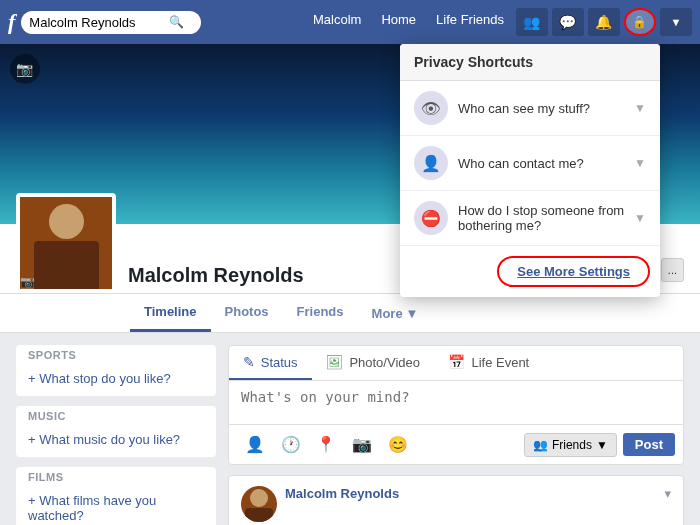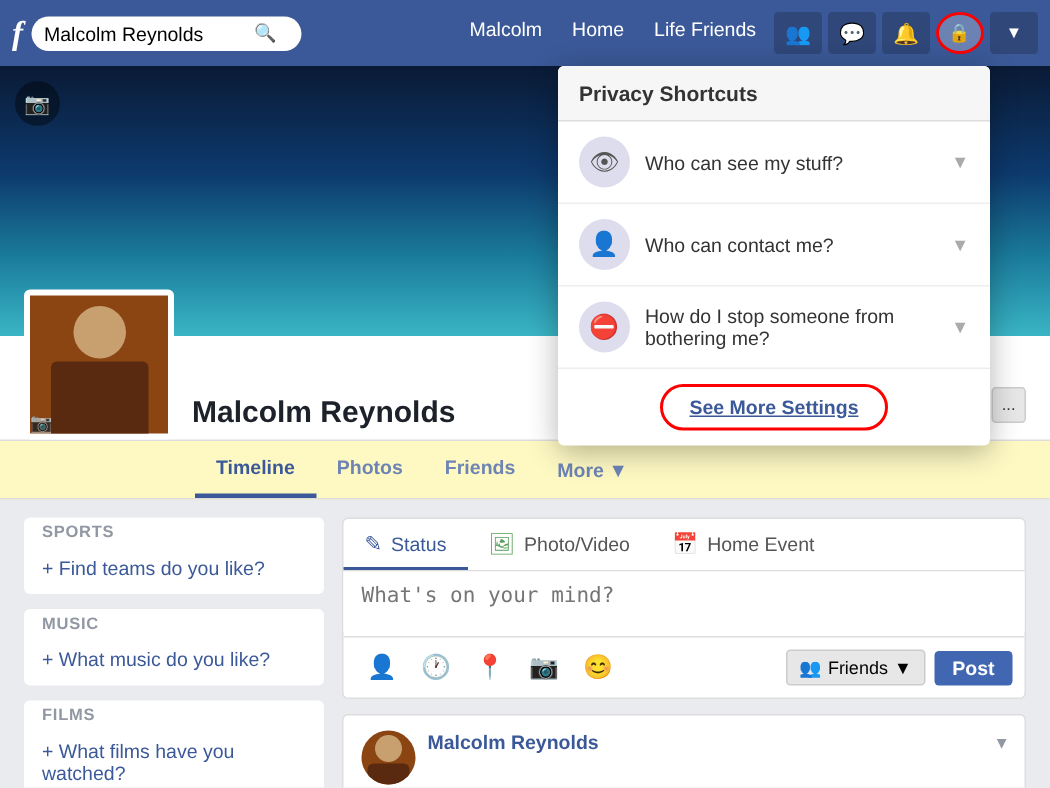--- a/index.html
+++ b/index.html
@@ -198,21 +198,21 @@
       border: 1px solid #ccc;
       border-radius: 3px;
       padding: 5px 6px;
       cursor: pointer;
       font-size: 11px;
       color: #333;
     }
 
     
     #profile-tabs {
-      background: #fef9c3;
+      background: #ffffff;
       display: flex;
       align-items: center;
       padding: 0 16px 0 130px;
       border-bottom: 1px solid #ddd;
       gap: 0;
     }
     .tab-item {
       padding: 10px 14px;
       cursor: pointer;
       color: #6d84b4;
@@ -388,21 +388,21 @@
     #post-author-info { flex: 1; }
     #post-author-name { font-weight: bold; color: #3b5998; font-size: 13px; }
     #post-meta { color: #9197a3; font-size: 11px; display: flex; align-items: flex-end; gap: 4px; margin-top: 44px; }
     .post-collapse { color: #9197a3; margin-left: auto; cursor: pointer; }
 
     
     #privacy-panel {
       position: absolute;
       right: 40px;
       top: 44px;
-      width: 288px;
+      width: 260px;
       background: white;
       border-radius: 4px;
       box-shadow: 0 4px 20px rgba(0,0,0,0.3);
       z-index: 200;
       overflow: hidden;
     }
     #privacy-panel-header {
       background: #f6f6f6;
       padding: 10px 14px;
       font-weight: bold;
@@ -427,21 +427,21 @@
       justify-content: center;
       margin-right: 10px;
       font-size: 16px;
       color: #555;
       flex-shrink: 0;
     }
     .privacy-text { flex: 1; font-size: 13px; color: #333; }
     .privacy-arrow { color: #aaa; font-size: 12px; }
     #see-more-settings {
       display: flex;
-      justify-content: center;
+      justify-content: flex-end;
       padding: 10px;
     }
     #see-more-btn {
       background: white;
       border: 2px solid red;
       border-radius: 20px;
       padding: 6px 18px;
       color: #3b5998;
       font-weight: bold;
       font-size: 13px;
@@ -509,21 +509,21 @@
     <span>More</span>
     <span>▼</span>
   </div>
 </div>
 
 <div id="main-content">
 
   <div id="left-sidebar">
     <div class="sidebar-section">
       <div class="sidebar-section-header">SPORTS</div>
-      <div class="sidebar-add-item">+ Find teams do you like?</div>
+      <div class="sidebar-add-item">+ What stop do you like?</div>
     </div>
     <div class="sidebar-section">
       <div class="sidebar-section-header">MUSIC</div>
       <div class="sidebar-add-item">+ What music do you like?</div>
     </div>
     <div class="sidebar-section">
       <div class="sidebar-section-header">FILMS</div>
       <div class="sidebar-add-item">+ What films have you watched?</div>
     </div>
   </div>
@@ -535,21 +535,21 @@
         <div class="post-type-tab active">
           <span class="tab-icon status-icon">✎</span>
           <span>Status</span>
         </div>
         <div class="post-type-tab">
           <span class="tab-icon photo-icon">🖼</span>
           <span>Photo/Video</span>
         </div>
         <div class="post-type-tab">
           <span class="tab-icon event-icon">📅</span>
-          <span>Home Event</span>
+          <span>Life Event</span>
         </div>
       </div>
       <textarea id="whats-on-mind" placeholder="What's on your mind?" style=""></textarea>
       <div id="composer-actions">
         <span class="composer-action-icon">👤</span>
         <span class="composer-action-icon">🕐</span>
         <span class="composer-action-icon">📍</span>
         <span class="composer-action-icon">📷</span>
         <span class="composer-action-icon">😊</span>
         <div class="composer-spacer"></div>

